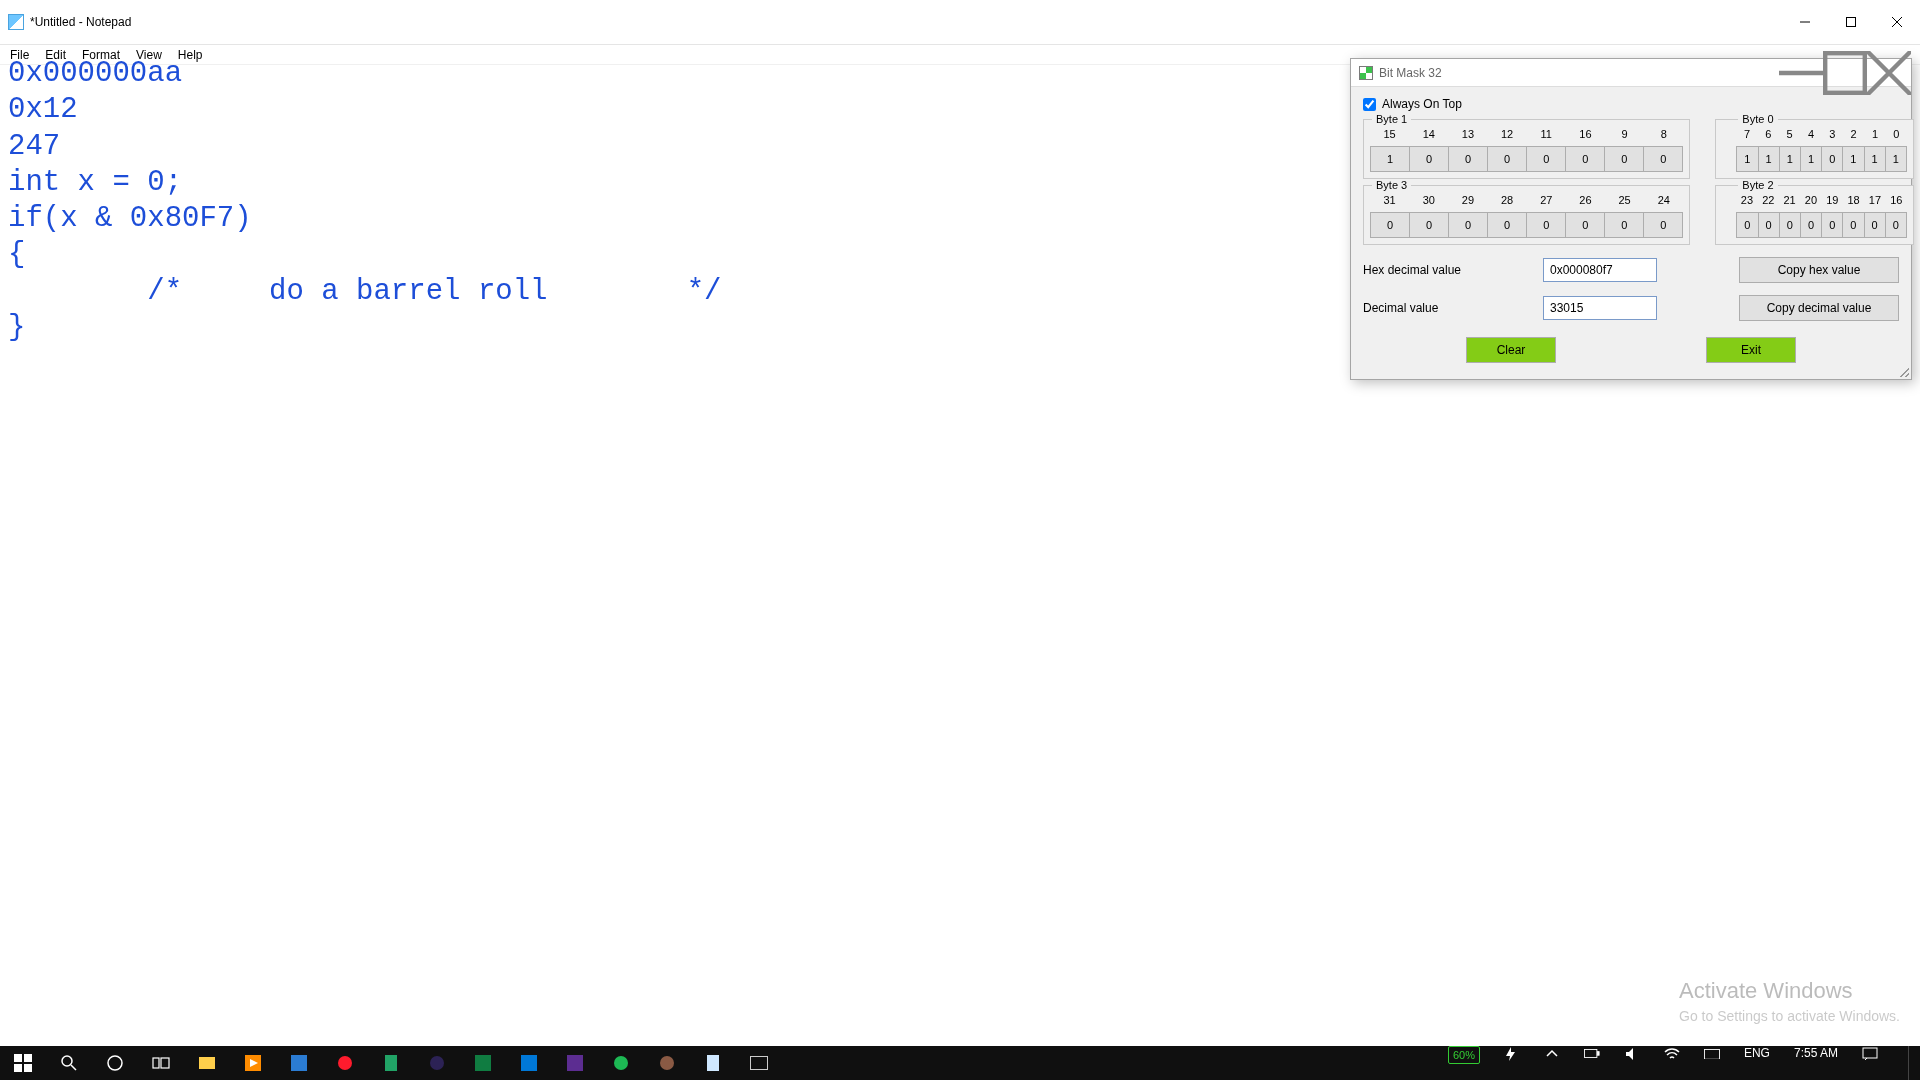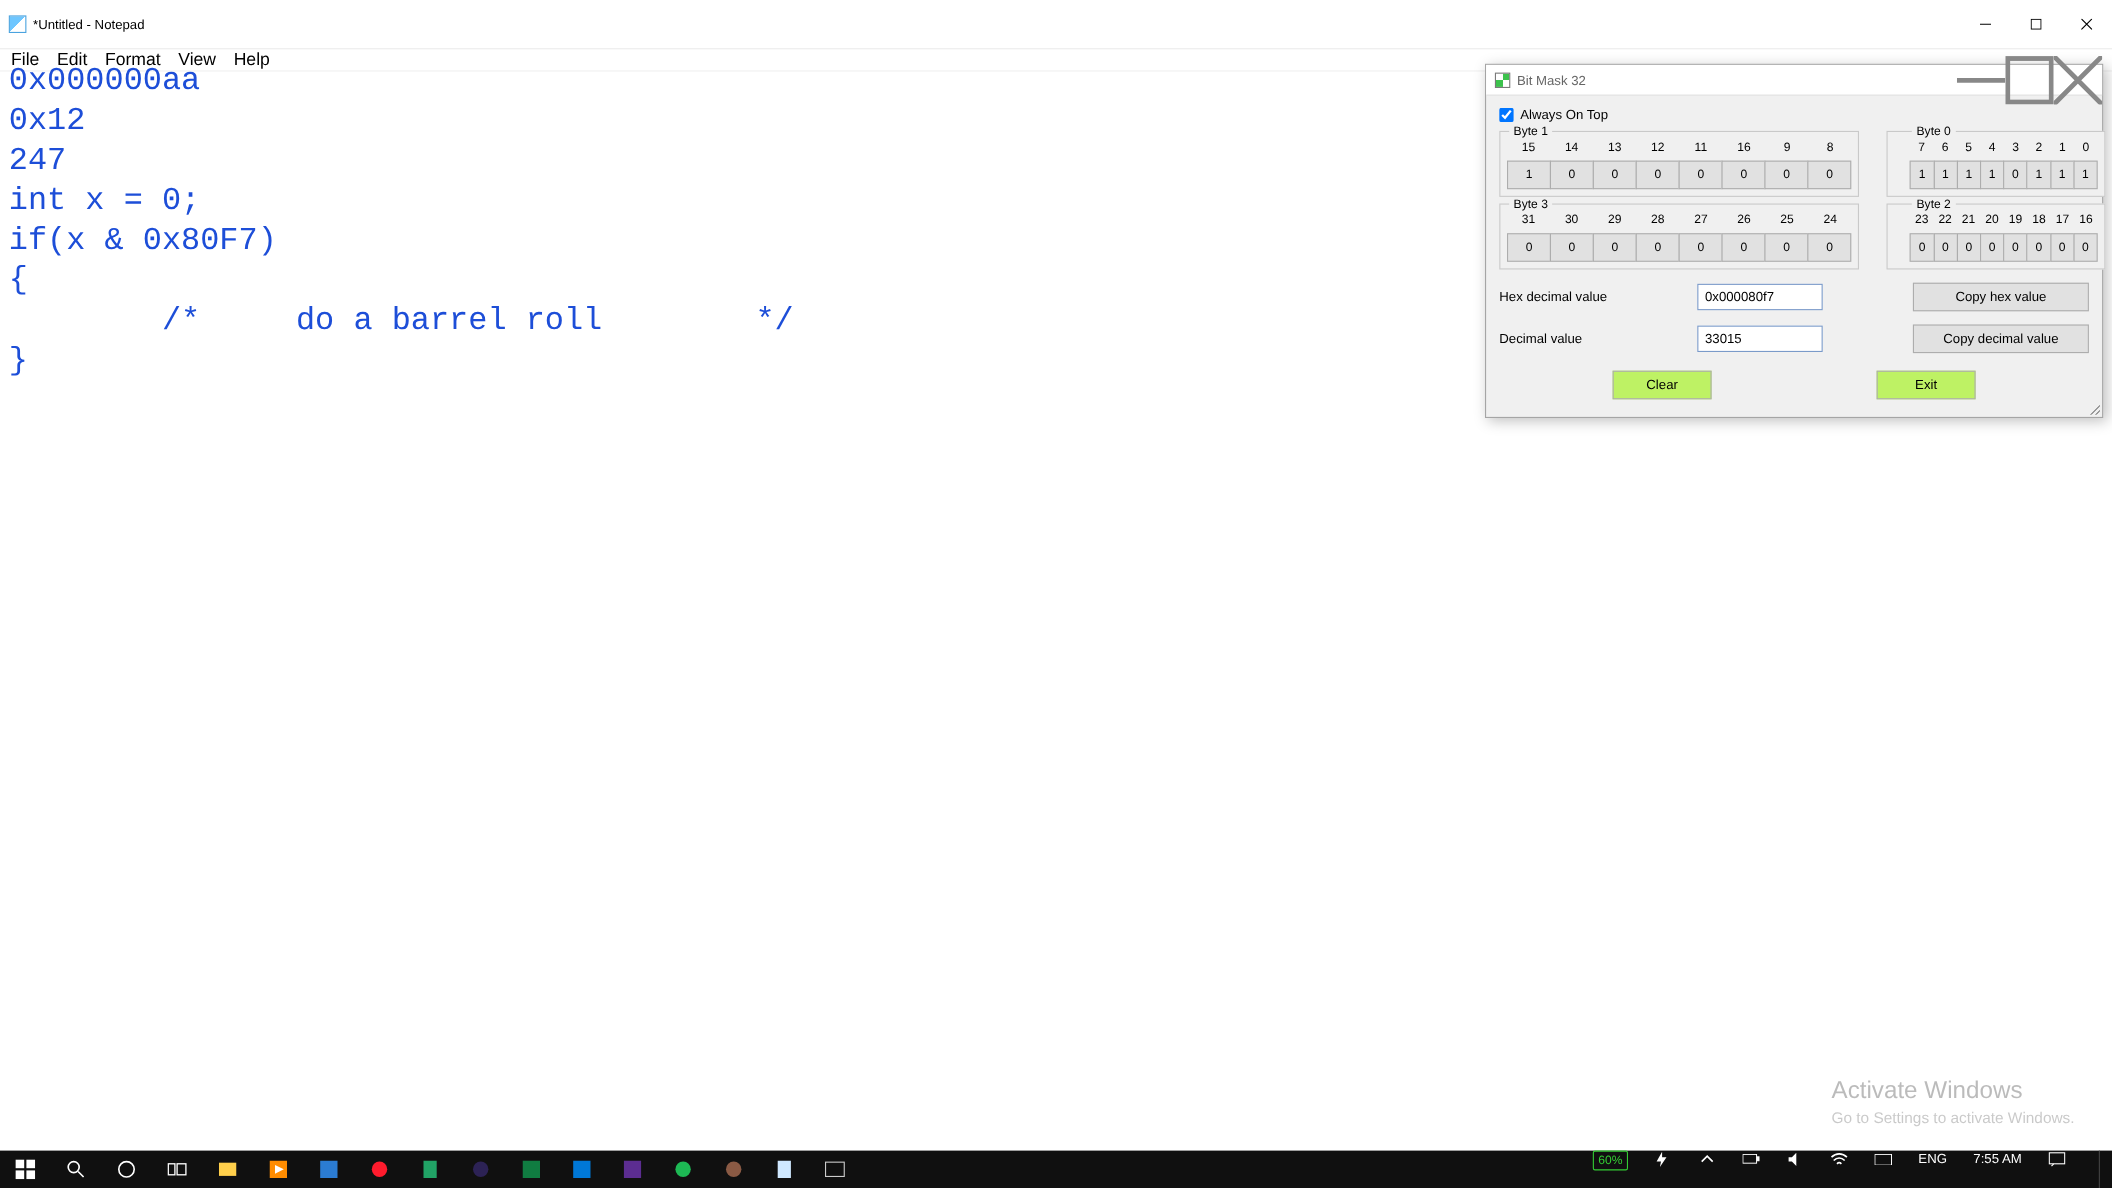--- a/index.html
+++ b/index.html
@@ -39,38 +39,38 @@
 .menu-bar {
   height: 20px;
   display: flex;
   align-items: center;
   padding: 0 2px;
   background: #fff;
   border-bottom: 1px solid #f0f0f0;
 }
 .menu-item {
   padding: 2px 8px;
-  font-size: 16px;
+  font-size: 12px;
   text-align: right;
 }
 
 .editor {
   position: absolute;
   top: 50px; left: 0; right: 0; bottom: 34px;
   padding: 6px 8px;
   font-family: Consolas, "Courier New", monospace;
   font-size: 29px;
   line-height: 1.25;
   white-space: pre;
   color: #1d4ed8;
 }
 
 .watermark {
   position: absolute;
-  right: 34px;
+  right: 20px;
   bottom: 56px;
   text-align: left;
   color: #8a8a8a;
   opacity: .45;
 }
 .watermark .l1 { font-size: 22px; color:#6a6a6a; }
 .watermark .l2 { font-size: 14px; margin-top: 4px; }
 
 
 .tool {
@@ -162,21 +162,21 @@
   background: #e1e1e1;
   font-size: 12px;
 }
 .action-row {
   display:flex; justify-content:center; gap: 150px;
   margin-top: 16px; margin-bottom: 4px;
 }
 .action-btn {
   width: 90px; height: 26px;
   border: 1px solid #adadad;
-  background: #bef264;
+  background: #84cc16;
   font-size: 12px;
 }
 .resize-grip {
   position:absolute; right:2px; bottom:2px;
   width:12px; height:12px;
   background:
     linear-gradient(135deg, transparent 0 60%, #999 60% 70%, transparent 70% 80%, #999 80% 90%, transparent 90%);
 }
 
 

